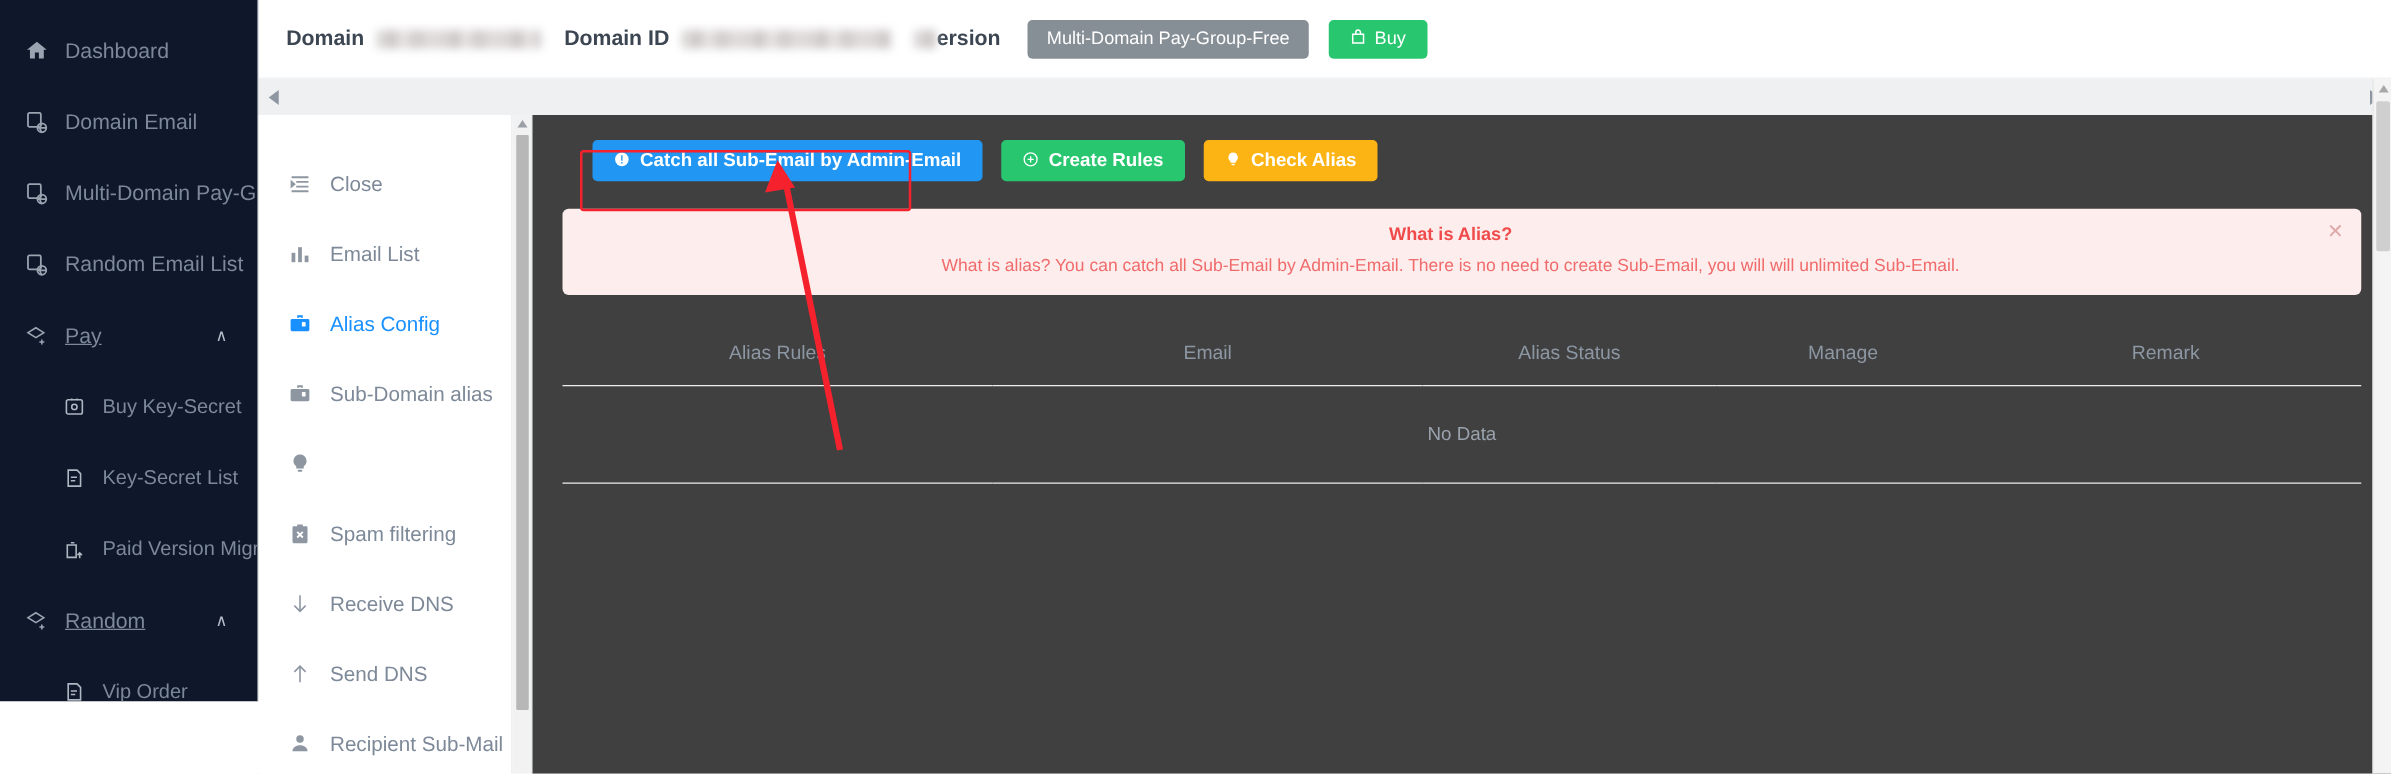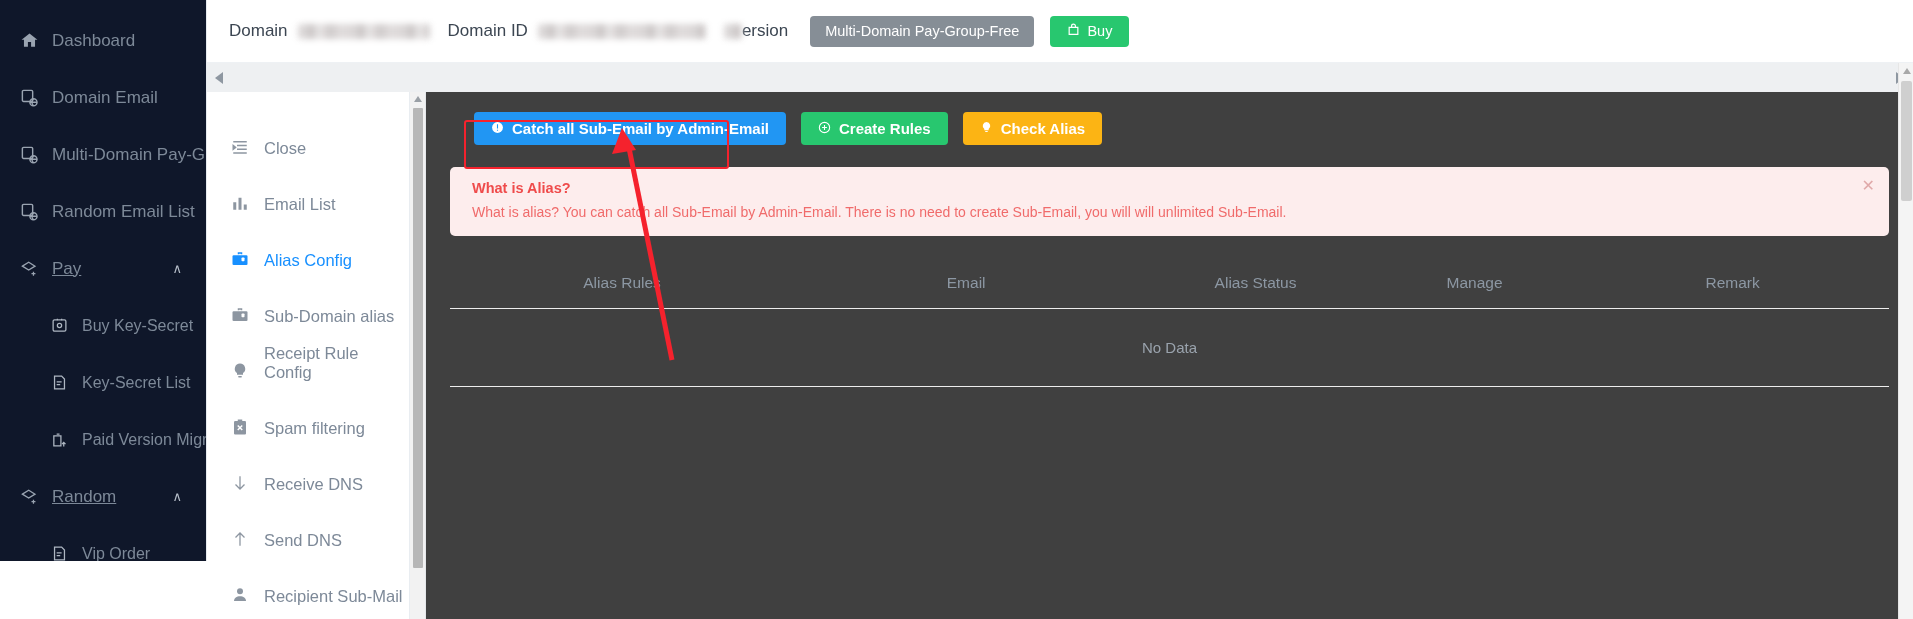--- a/index.html
+++ b/index.html
@@ -73,21 +73,21 @@
     height: 63px;
     flex: 0 0 63px;
     display: flex;
     align-items: center;
     padding-left: 22px;
     background: #fff;
     border-bottom: 1px solid #eef1f4;
   }
   .tb-label {
     font-size: 17px;
-    font-weight: normal;
+    font-weight: bold;
     color: #3c4652;
     margin-right: 10px;
     white-space: nowrap;
   }
   .blurred {
     display: inline-block;
     height: 15px;
     border-radius: 2px;
     margin-right: 18px;
     background:
@@ -267,20 +267,21 @@
     z-index: 40;
   }
 
   
   .alert {
     position: relative;
     background: #fdeded;
     border-radius: 5px;
     padding: 13px 40px 15px 22px;
     margin: 0 0 26px 0;
+    text-align: center;
   }
   .alert .a-title {
     color: #ef4b4b;
     font-size: 14.5px;
     font-weight: bold;
     margin-bottom: 7px;
   }
   .alert .a-desc {
     color: #f06b6b;
     font-size: 14px;
@@ -547,21 +548,20 @@
           <span>Sub-Domain alias</span>
         </div>
 
         <div class="sub-item">
           <span class="ico">
             <svg width="18" height="18" viewBox="0 0 24 24" fill="currentColor">
                 <path d="M12 2a7 7 0 0 0-4 12.7V17h8v-2.3A7 7 0 0 0 12 2z"></path>
                 <rect x="9.5" y="18.5" width="5" height="2" rx="1"></rect>
               </svg>
           </span>
-          <span>Receipt Rule Config</span>
         </div>
 
         <div class="sub-item">
           <span class="ico">
             <svg width="18" height="18" viewBox="0 0 24 24" fill="currentColor">
                 <path d="M9 2h6v3H9z"></path>
                 <rect x="4" y="4" width="16" height="18" rx="1.5"></rect>
                 <path d="M9 10l6 6M15 10l-6 6" stroke="#fff" stroke-width="2"></path>
               </svg>
           </span>

